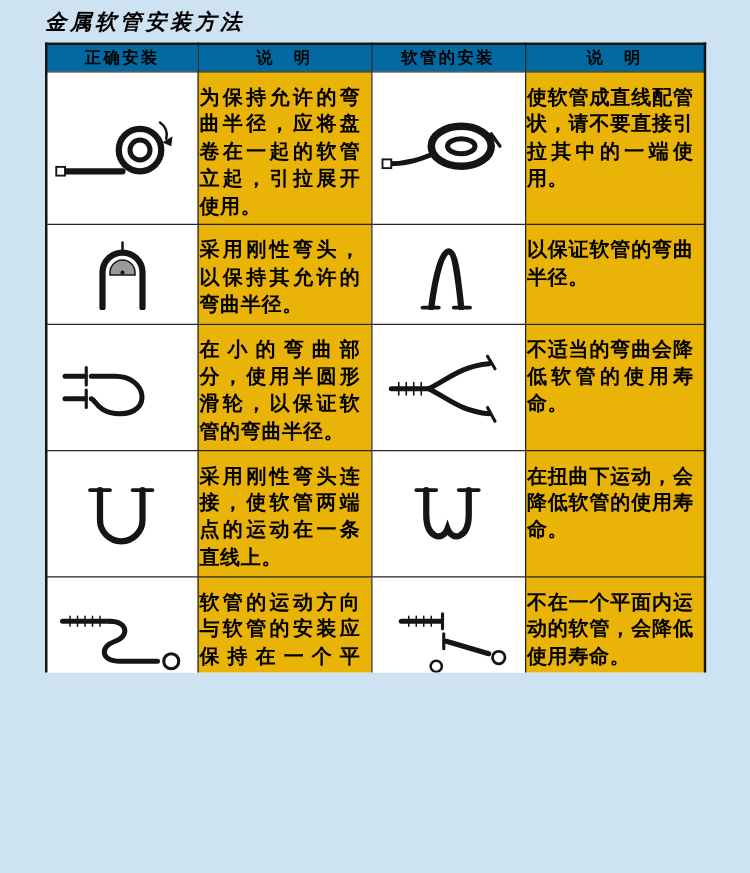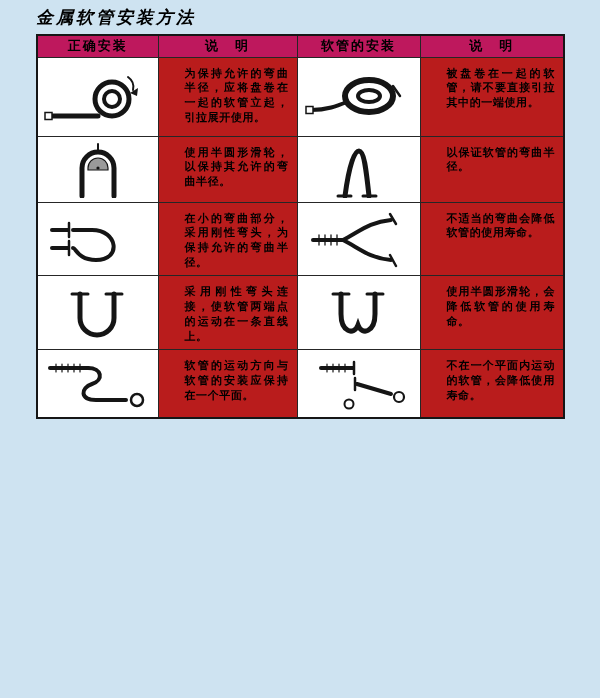--- a/index.html
+++ b/index.html
@@ -20,39 +20,39 @@
   }
   table.install-table {
     border-collapse:collapse;
     table-layout:fixed;
     width:527px;
     margin-left:36px;
     border:2px solid #161616;
     background:#fff;
   }
   th {
-    background:#be185d;
+    background:#0369a1;
     border:1px solid #262626;
     height:22px;
     font-size:13px;
     font-weight:bold;
     letter-spacing:2px;
     text-align:center;
   }
   td { border:1px solid #262626; }
   td.img-cell {
     background:#ffffff;
     text-align:center;
     vertical-align:middle;
   }
   td.desc-cell {
-    background:#b91c1c;
+    background:#eab308;
     vertical-align:top;
-    padding:9px 8px 4px 26px;
-    font-size:11px;
+    padding:9px 8px 4px 1px;
+    font-size:16px;
     font-weight:bold;
     line-height:1.36;
     letter-spacing:0.6px;
     text-align:justify;
   }
   tbody tr:nth-child(1) td { height:79px; }
   tbody tr:nth-child(2) td { height:66px; }
   tbody tr:nth-child(3) td { height:68px; }
   tbody tr:nth-child(4) td { height:70px; }
   tbody tr:nth-child(5) td { height:68px; }
@@ -99,33 +99,33 @@
         <td class="desc-cell">为保持允许的弯曲半径，应将盘卷在一起的软管立起，引拉展开使用。</td>
         <td class="img-cell">
           <svg class="illu" width="112" height="58" viewBox="0 0 112 58" fill="none" stroke="#151515" stroke-linecap="round">
             <ellipse cx="66" cy="28" rx="24" ry="16" stroke-width="6"></ellipse>
             <ellipse cx="66" cy="28" rx="11" ry="6" stroke-width="4"></ellipse>
             <path d="M8 42 C24 42 34 38 44 34" stroke-width="4"></path>
             <rect x="3" y="38.5" width="7" height="7" fill="#fff" stroke-width="1.5"></rect>
             <path d="M90 18 L97 28" stroke-width="2.5"></path>
           </svg>
         </td>
-        <td class="desc-cell">被盘卷在一起的软管，请不要直接引拉其中的一端使用。</td>
+        <td class="desc-cell">使软管成直线配管状，请不要直接引拉其中的一端使用。</td>
       </tr>
 
       <tr>
         <td class="img-cell">
           <svg class="illu" width="112" height="58" viewBox="0 0 112 58" fill="none" stroke="#151515" stroke-linecap="round">
             <path d="M56 4 V11" stroke-width="2"></path>
             <path d="M40 56 V28 A16 16 0 0 1 72 28 V56" stroke-width="5"></path>
             <path d="M46 28 A10 10 0 0 1 66 28 L66 30 H46 Z" fill="#9a9a9a" stroke-width="1.2"></path>
             <circle cx="56" cy="28" r="1.6" fill="#151515" stroke="none"></circle>
           </svg>
         </td>
-        <td class="desc-cell">使用半圆形滑轮，以保持其允许的弯曲半径。</td>
+        <td class="desc-cell">采用刚性弯头，以保持其允许的弯曲半径。</td>
         <td class="img-cell">
           <svg class="illu" width="112" height="58" viewBox="0 0 112 58" fill="none" stroke="#151515" stroke-linecap="round">
             <path d="M42 56 C46 26 51 11 56 11 C61 11 63 28 66 56" stroke-width="5"></path>
             <path d="M35 56 H48" stroke-width="3"></path>
             <path d="M60 56 H73" stroke-width="3"></path>
           </svg>
         </td>
         <td class="desc-cell">以保证软管的弯曲半径。</td>
       </tr>
 
@@ -133,21 +133,21 @@
       <tr>
         <td class="img-cell">
           <svg class="illu" width="112" height="58" viewBox="0 0 112 58" fill="none" stroke="#151515" stroke-linecap="round">
             <path d="M10 20 H26" stroke-width="4"></path>
             <path d="M10 38 H26" stroke-width="4"></path>
             <path d="M27 13 V27" stroke-width="2.5"></path>
             <path d="M27 31 V45" stroke-width="2.5"></path>
             <path d="M31 20 H50 C76 20 80 50 54 50 C36 50 34 38 31 38" stroke-width="4"></path>
           </svg>
         </td>
-        <td class="desc-cell">在小的弯曲部分，采用刚性弯头，为保持允许的弯曲半径。</td>
+        <td class="desc-cell">在小的弯曲部分，使用半圆形滑轮，以保证软管的弯曲半径。</td>
         <td class="img-cell">
           <svg class="illu" width="112" height="58" viewBox="0 0 112 58" fill="none" stroke="#151515" stroke-linecap="round">
             <path d="M10 30 H40" stroke-width="4"></path>
             <path d="M16 25 V35 M22 25 V35 M28 25 V35 M34 25 V35" stroke-width="1.3"></path>
             <path d="M40 30 C56 22 66 12 88 10" stroke-width="4"></path>
             <path d="M40 30 C56 38 66 48 88 50" stroke-width="4"></path>
             <path d="M87 4 L93 14" stroke-width="2.5"></path>
             <path d="M87 45 L93 56" stroke-width="2.5"></path>
           </svg>
         </td>
@@ -164,21 +164,21 @@
           </svg>
         </td>
         <td class="desc-cell">采用刚性弯头连接，使软管两端点的运动在一条直线上。</td>
         <td class="img-cell">
           <svg class="illu" width="112" height="58" viewBox="0 0 112 58" fill="none" stroke="#151515" stroke-linecap="round">
             <path d="M38 10 V30 C38 48 51 52 55 41 C59 52 72 48 72 30 V10" stroke-width="5"></path>
             <path d="M30 10 H46" stroke-width="3"></path>
             <path d="M64 10 H80" stroke-width="3"></path>
           </svg>
         </td>
-        <td class="desc-cell">使用半圆形滑轮，会降低软管的使用寿命。</td>
+        <td class="desc-cell">在扭曲下运动，会降低软管的使用寿命。</td>
       </tr>
 
 
 
       <tr>
         <td class="img-cell">
           <svg class="illu" width="112" height="58" viewBox="0 0 112 58" fill="none" stroke="#151515" stroke-linecap="round">
             <path d="M8 14 H46" stroke-width="4"></path>
             <path d="M14 10 V18 M20 10 V18 M26 10 V18 M32 10 V18 M38 10 V18" stroke-width="1.2"></path>
             <path d="M46 14 C60 14 62 26 50 30 C38 34 38 46 54 46 H84" stroke-width="4"></path>

